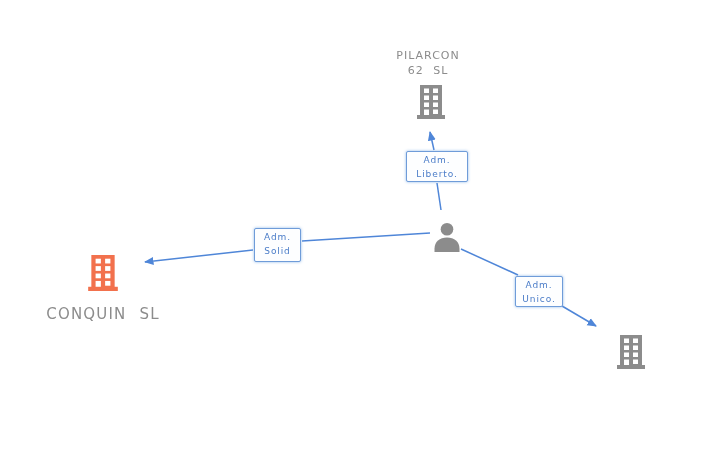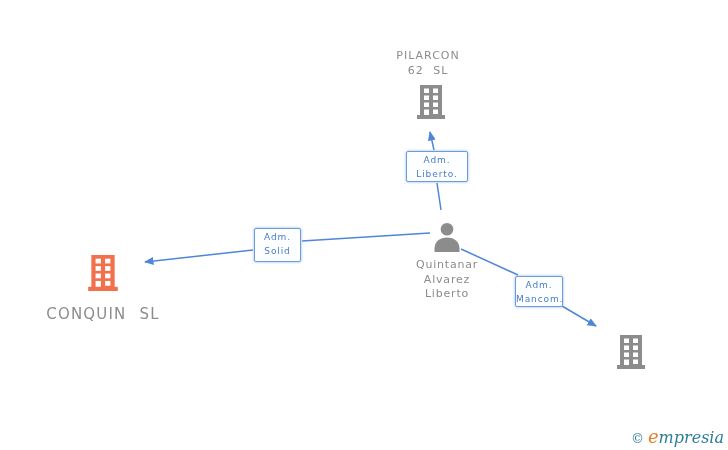--- a/index.html
+++ b/index.html
@@ -112,25 +112,20 @@
     <span>Adm.</span><br>
     <span>Liberto.</span>
   </div>
 
   <div class="node icon-wrap" style="left:432px; top:222px;">
     <svg width="30" height="30" viewBox="0 0 30 30">
       <circle class="person-glyph" cx="15" cy="7.3" r="6.3"></circle>
       <path class="person-glyph" d="M2.5,30 v-3.2 c0,-7.2 5.2,-11.2 12.5,-11.2 s12.5,4 12.5,11.2 V30 z"></path>
     </svg>
   </div>
-  <div class="node person-label" style="left:387px; top:258px; width:120px;">
-    <span>Quintanar</span><br>
-    <span>Alvarez</span><br>
-    <span>Liberto</span>
-  </div>
 
   <div class="rel-box" style="left:254px; top:228px; width:47px; height:34px;">
     <span>Adm.</span><br>
     <span>Solid</span>
   </div>
 
   <div class="node icon-wrap" style="left:88px; top:255px;">
     <svg class="building-orange" width="30" height="36" viewBox="0 0 28 34">
       <rect class="body" x="3" y="0" width="22" height="31"></rect>
       <rect class="body" x="0" y="30" width="28" height="4"></rect>
@@ -143,35 +138,32 @@
       <rect class="win" x="7" y="24.5" width="5" height="5.5"></rect>
         <rect class="win" x="16" y="24.5" width="5" height="4.5"></rect>
     </svg>
   </div>
   <div class="node company-label big" style="left:32px; top:292px; width:142px;">
     <span>CONQUIN SL</span>
   </div>
 
   <div class="rel-box" style="left:515px; top:276px; width:48px; height:31px;">
     <span>Adm.</span><br>
-    <span>Mancom.</span>
+    <span>Unico.</span>
   </div>
 
   <div class="node icon-wrap" style="left:617px; top:335px;">
     <svg class="building-gray" width="28" height="34" viewBox="0 0 28 34">
       <rect class="body" x="3" y="0" width="22" height="31"></rect>
       <rect class="body" x="0" y="30" width="28" height="4"></rect>
       <rect class="win" x="7" y="3.5" width="5" height="4.5"></rect>
         <rect class="win" x="16" y="3.5" width="5" height="4.5"></rect>
       <rect class="win" x="7" y="10.5" width="5" height="4.5"></rect>
         <rect class="win" x="16" y="10.5" width="5" height="4.5"></rect>
       <rect class="win" x="7" y="17.5" width="5" height="4.5"></rect>
         <rect class="win" x="16" y="17.5" width="5" height="4.5"></rect>
       <rect class="win" x="7" y="24.5" width="5" height="5.5"></rect>
         <rect class="win" x="16" y="24.5" width="5" height="4.5"></rect>
     </svg>
   </div>
 
-  <div id="brand-logo">
-    <span class="copy">©</span><span class="initial">e</span><span>mpresia</span>
-  </div>
 
 </div>
 
 </body></html>

